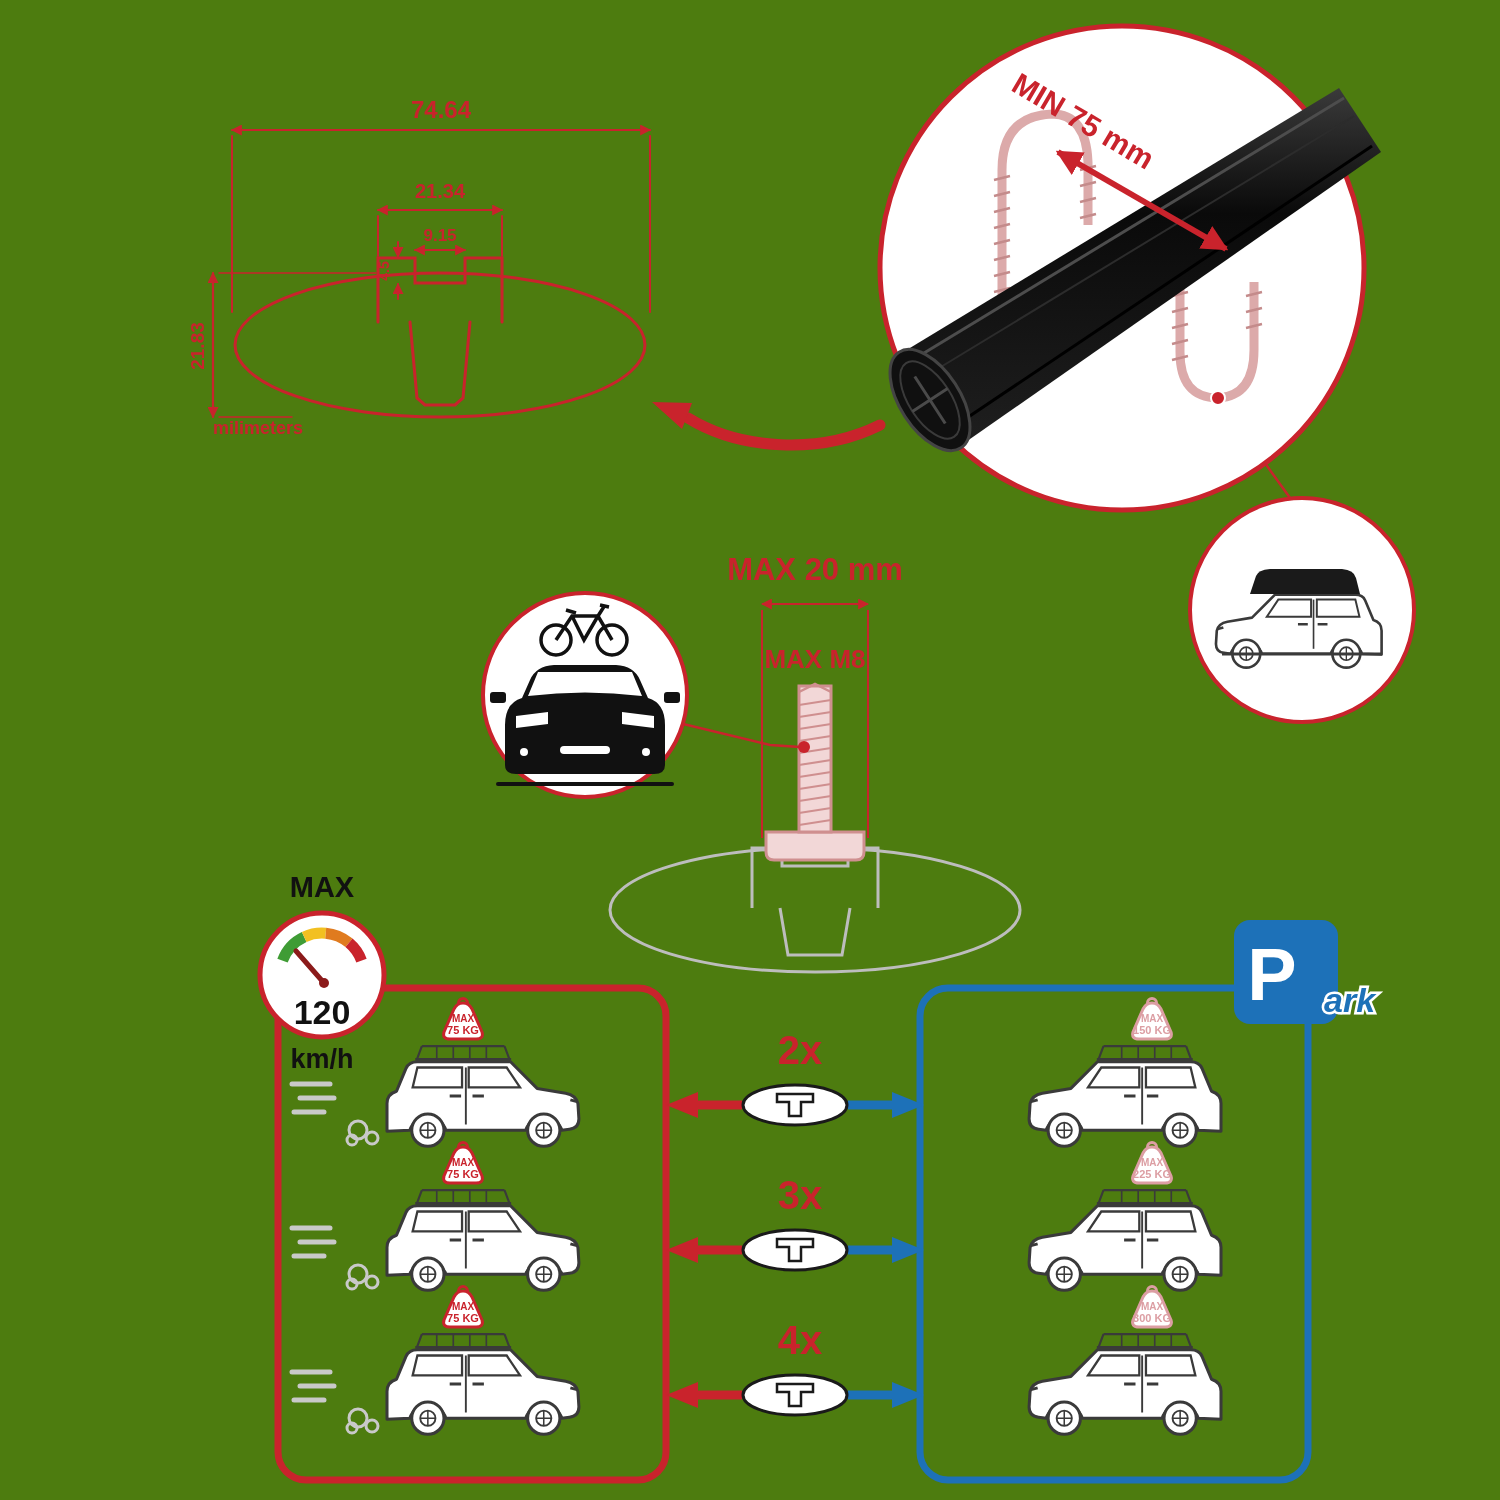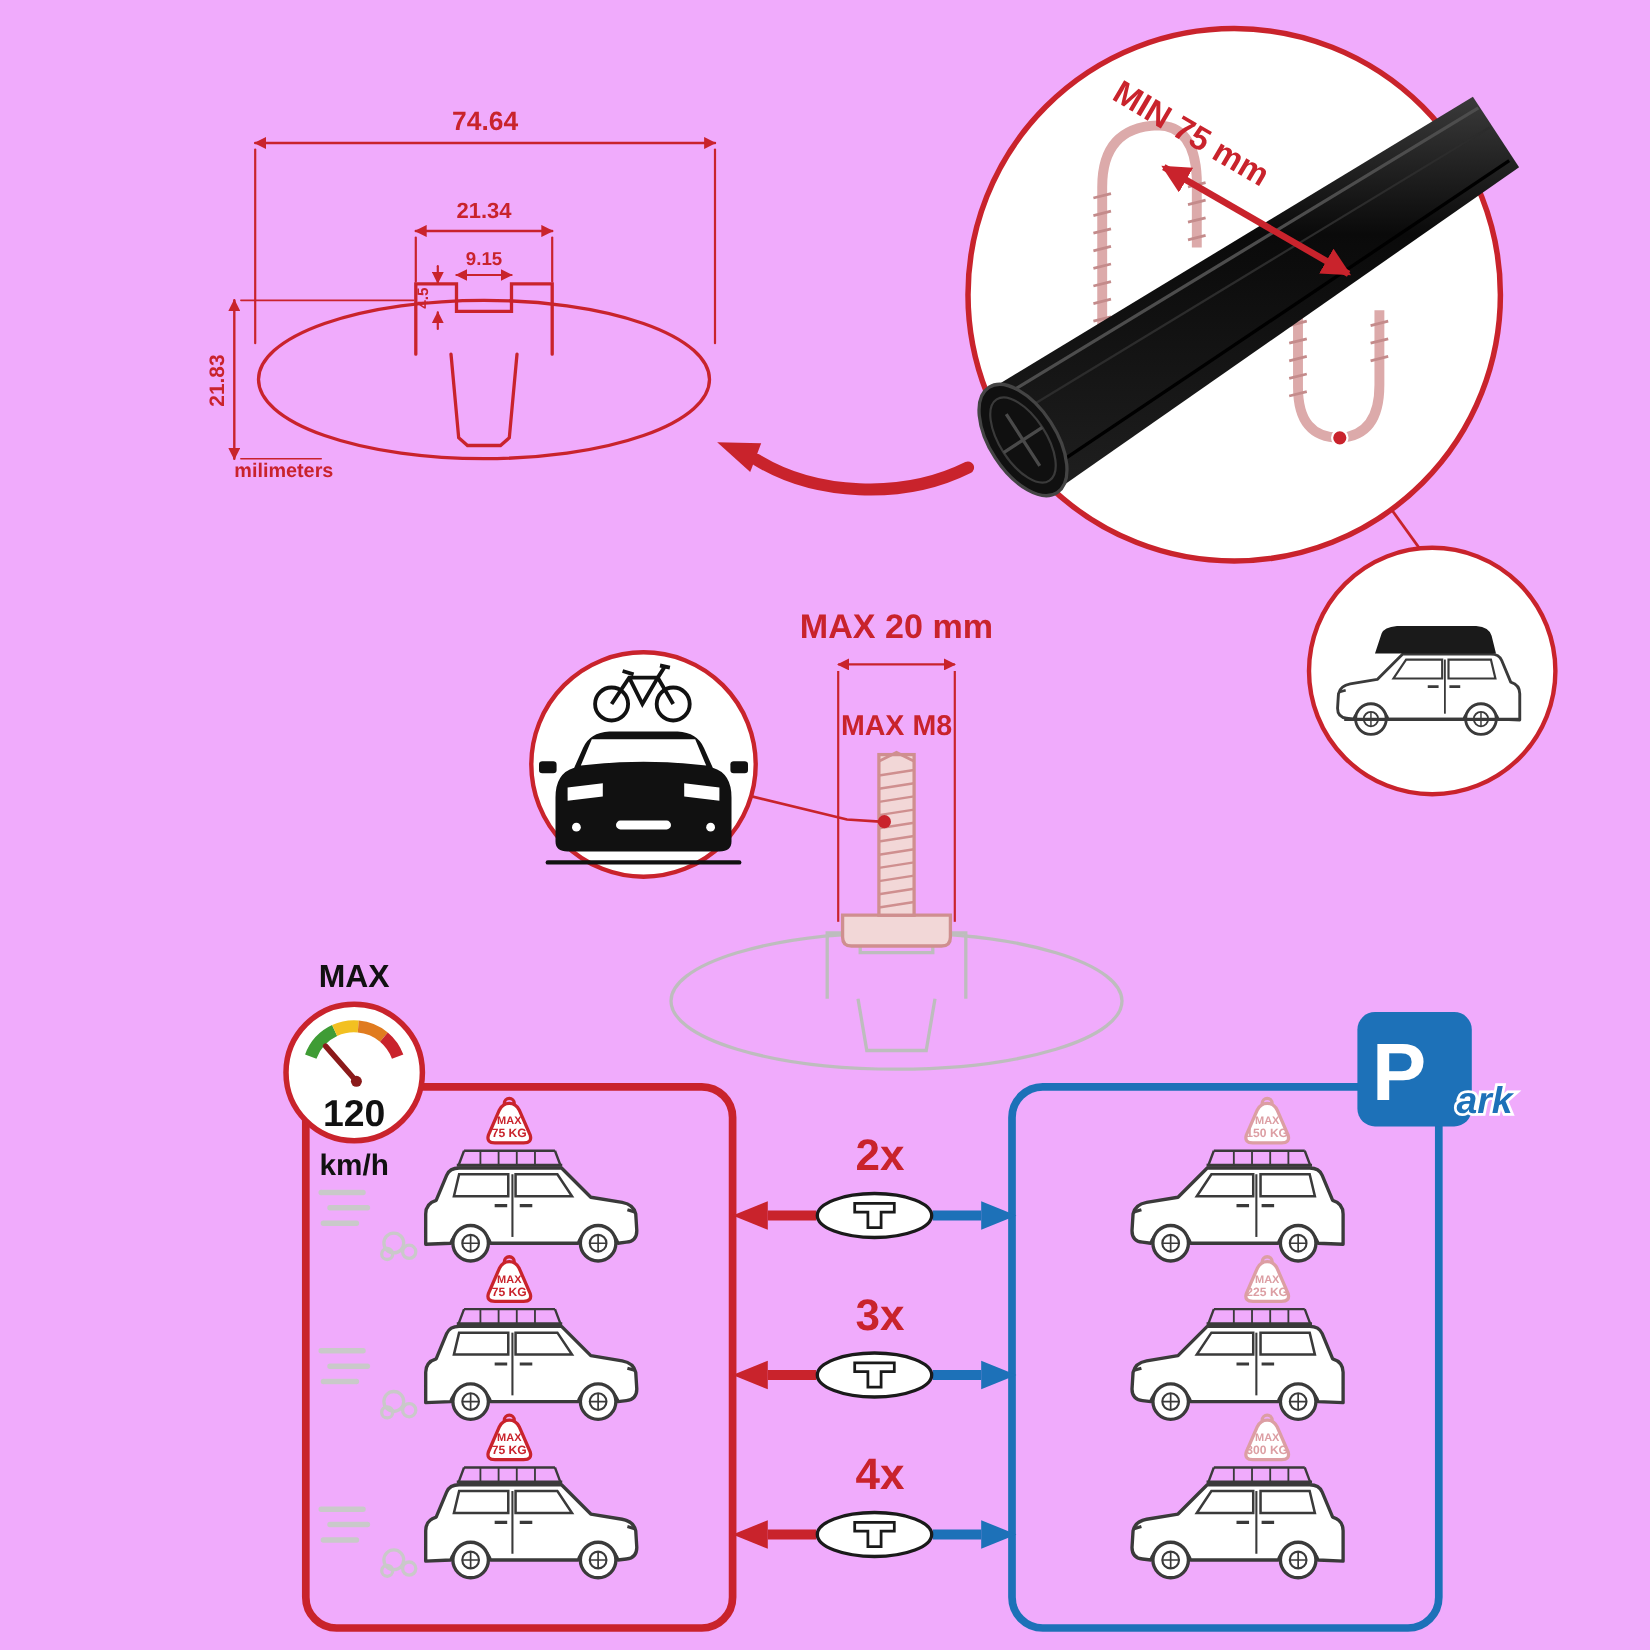--- a/index.html
+++ b/index.html
@@ -1,16 +1,16 @@
 <!DOCTYPE html>
 <html><head>
 <meta charset="utf-8">
 <style>
   html,body{margin:0;padding:0;background:#fff;}
-  .stage{position:relative;width:1500px;height:1500px;background:#f0abfc;overflow:hidden;}
+  .stage{position:relative;width:1500px;height:1500px;background:#4d7c0f;overflow:hidden;}
   .stage svg{position:absolute;left:0;top:0;}
   text{font-family:"Liberation Sans", sans-serif;}
   .dim{fill:#c9232c;font-weight:bold;text-anchor:middle;}
   .lbl{fill:#c9232c;font-weight:bold;text-anchor:middle;}
   .tagtxt-red{fill:#c9232c;font-weight:bold;text-anchor:middle;}
   .tagtxt-pink{fill:#dc9ea3;font-weight:bold;text-anchor:middle;}
   .blk{fill:#111;font-weight:bold;text-anchor:middle;}
 </style>
 </head>
 <body>

